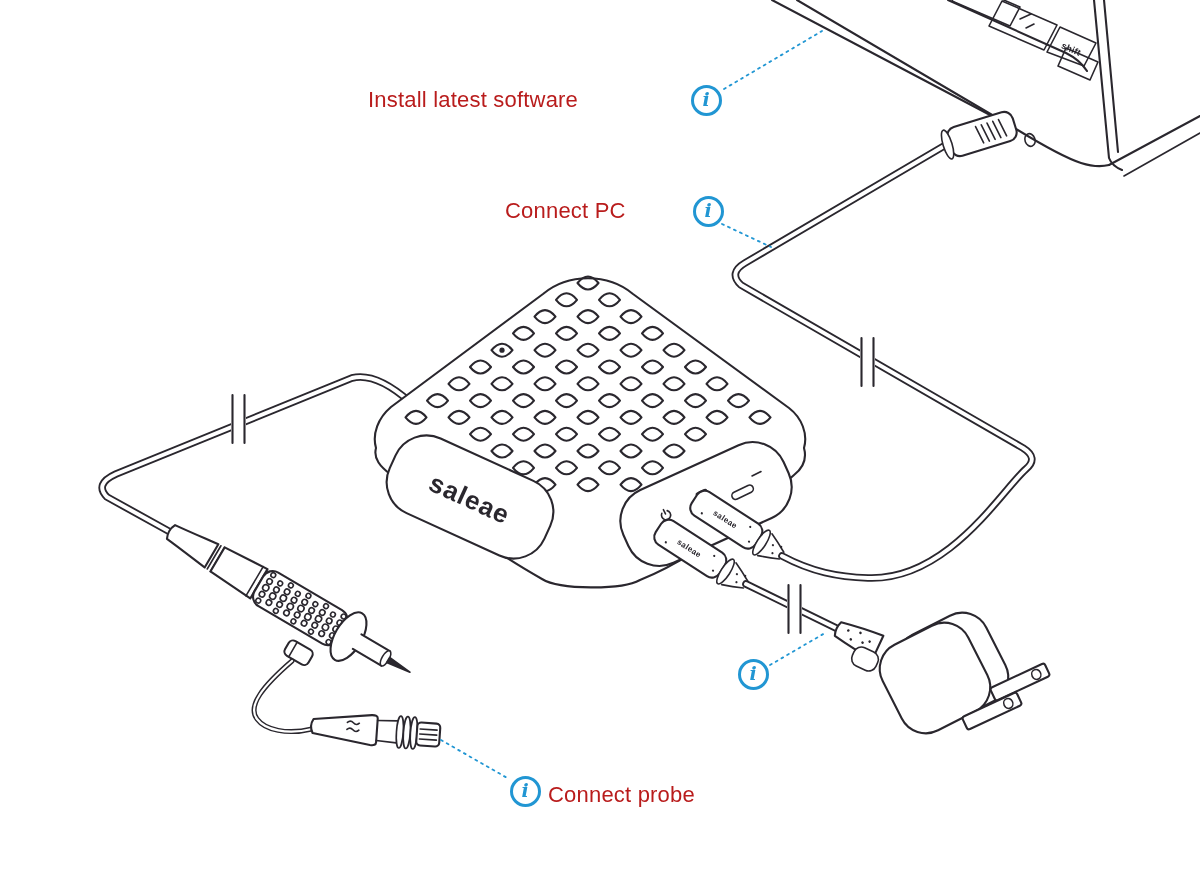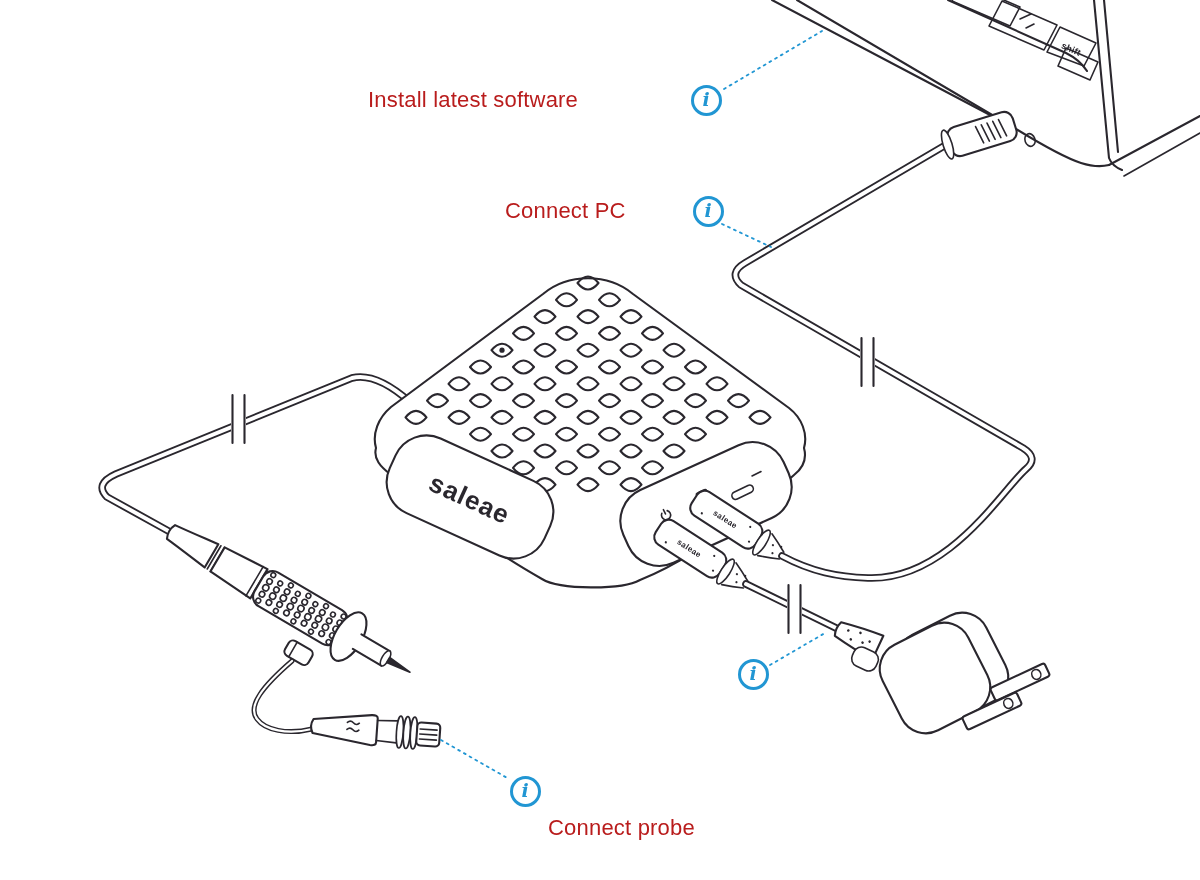--- a/index.html
+++ b/index.html
@@ -335,14 +335,14 @@
     <span>i</span>
   </div>
 
   <div class="info" style="left:737.5px;top:658.5px;">
     <span>i</span>
   </div>
 
   <div class="info" style="left:509.5px;top:775.5px;">
     <span>i</span>
   </div>
-  <div class="lbl" style="left:548px;top:812px;">Connect probe</div>
+  <div class="lbl" style="left:548px;top:779px;">Connect probe</div>
 </div>
 
 </body></html>

